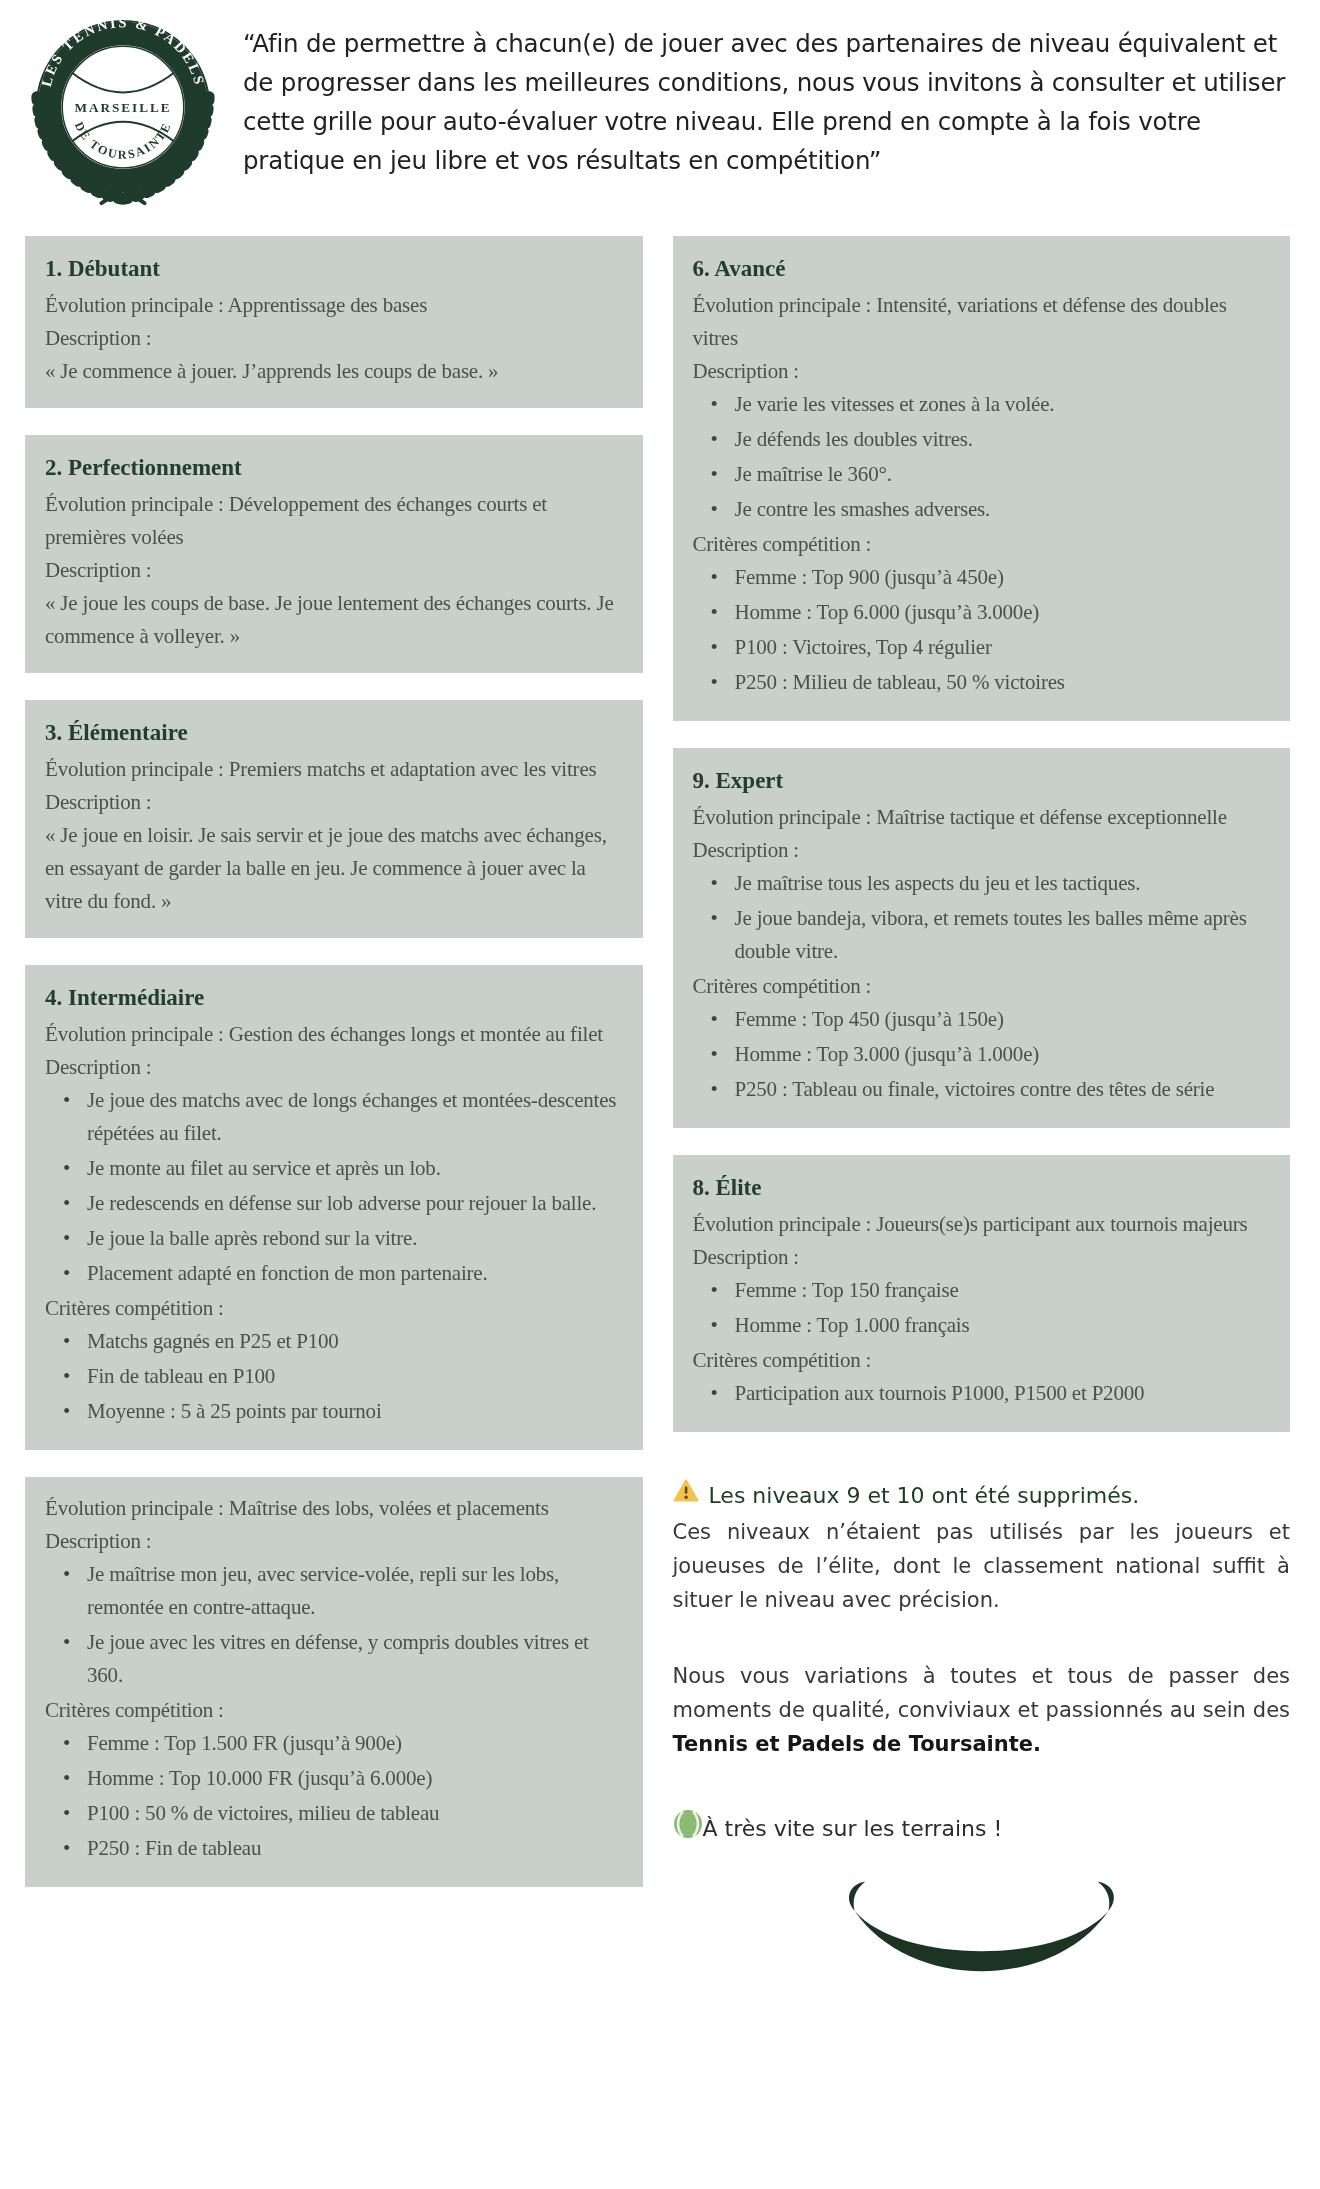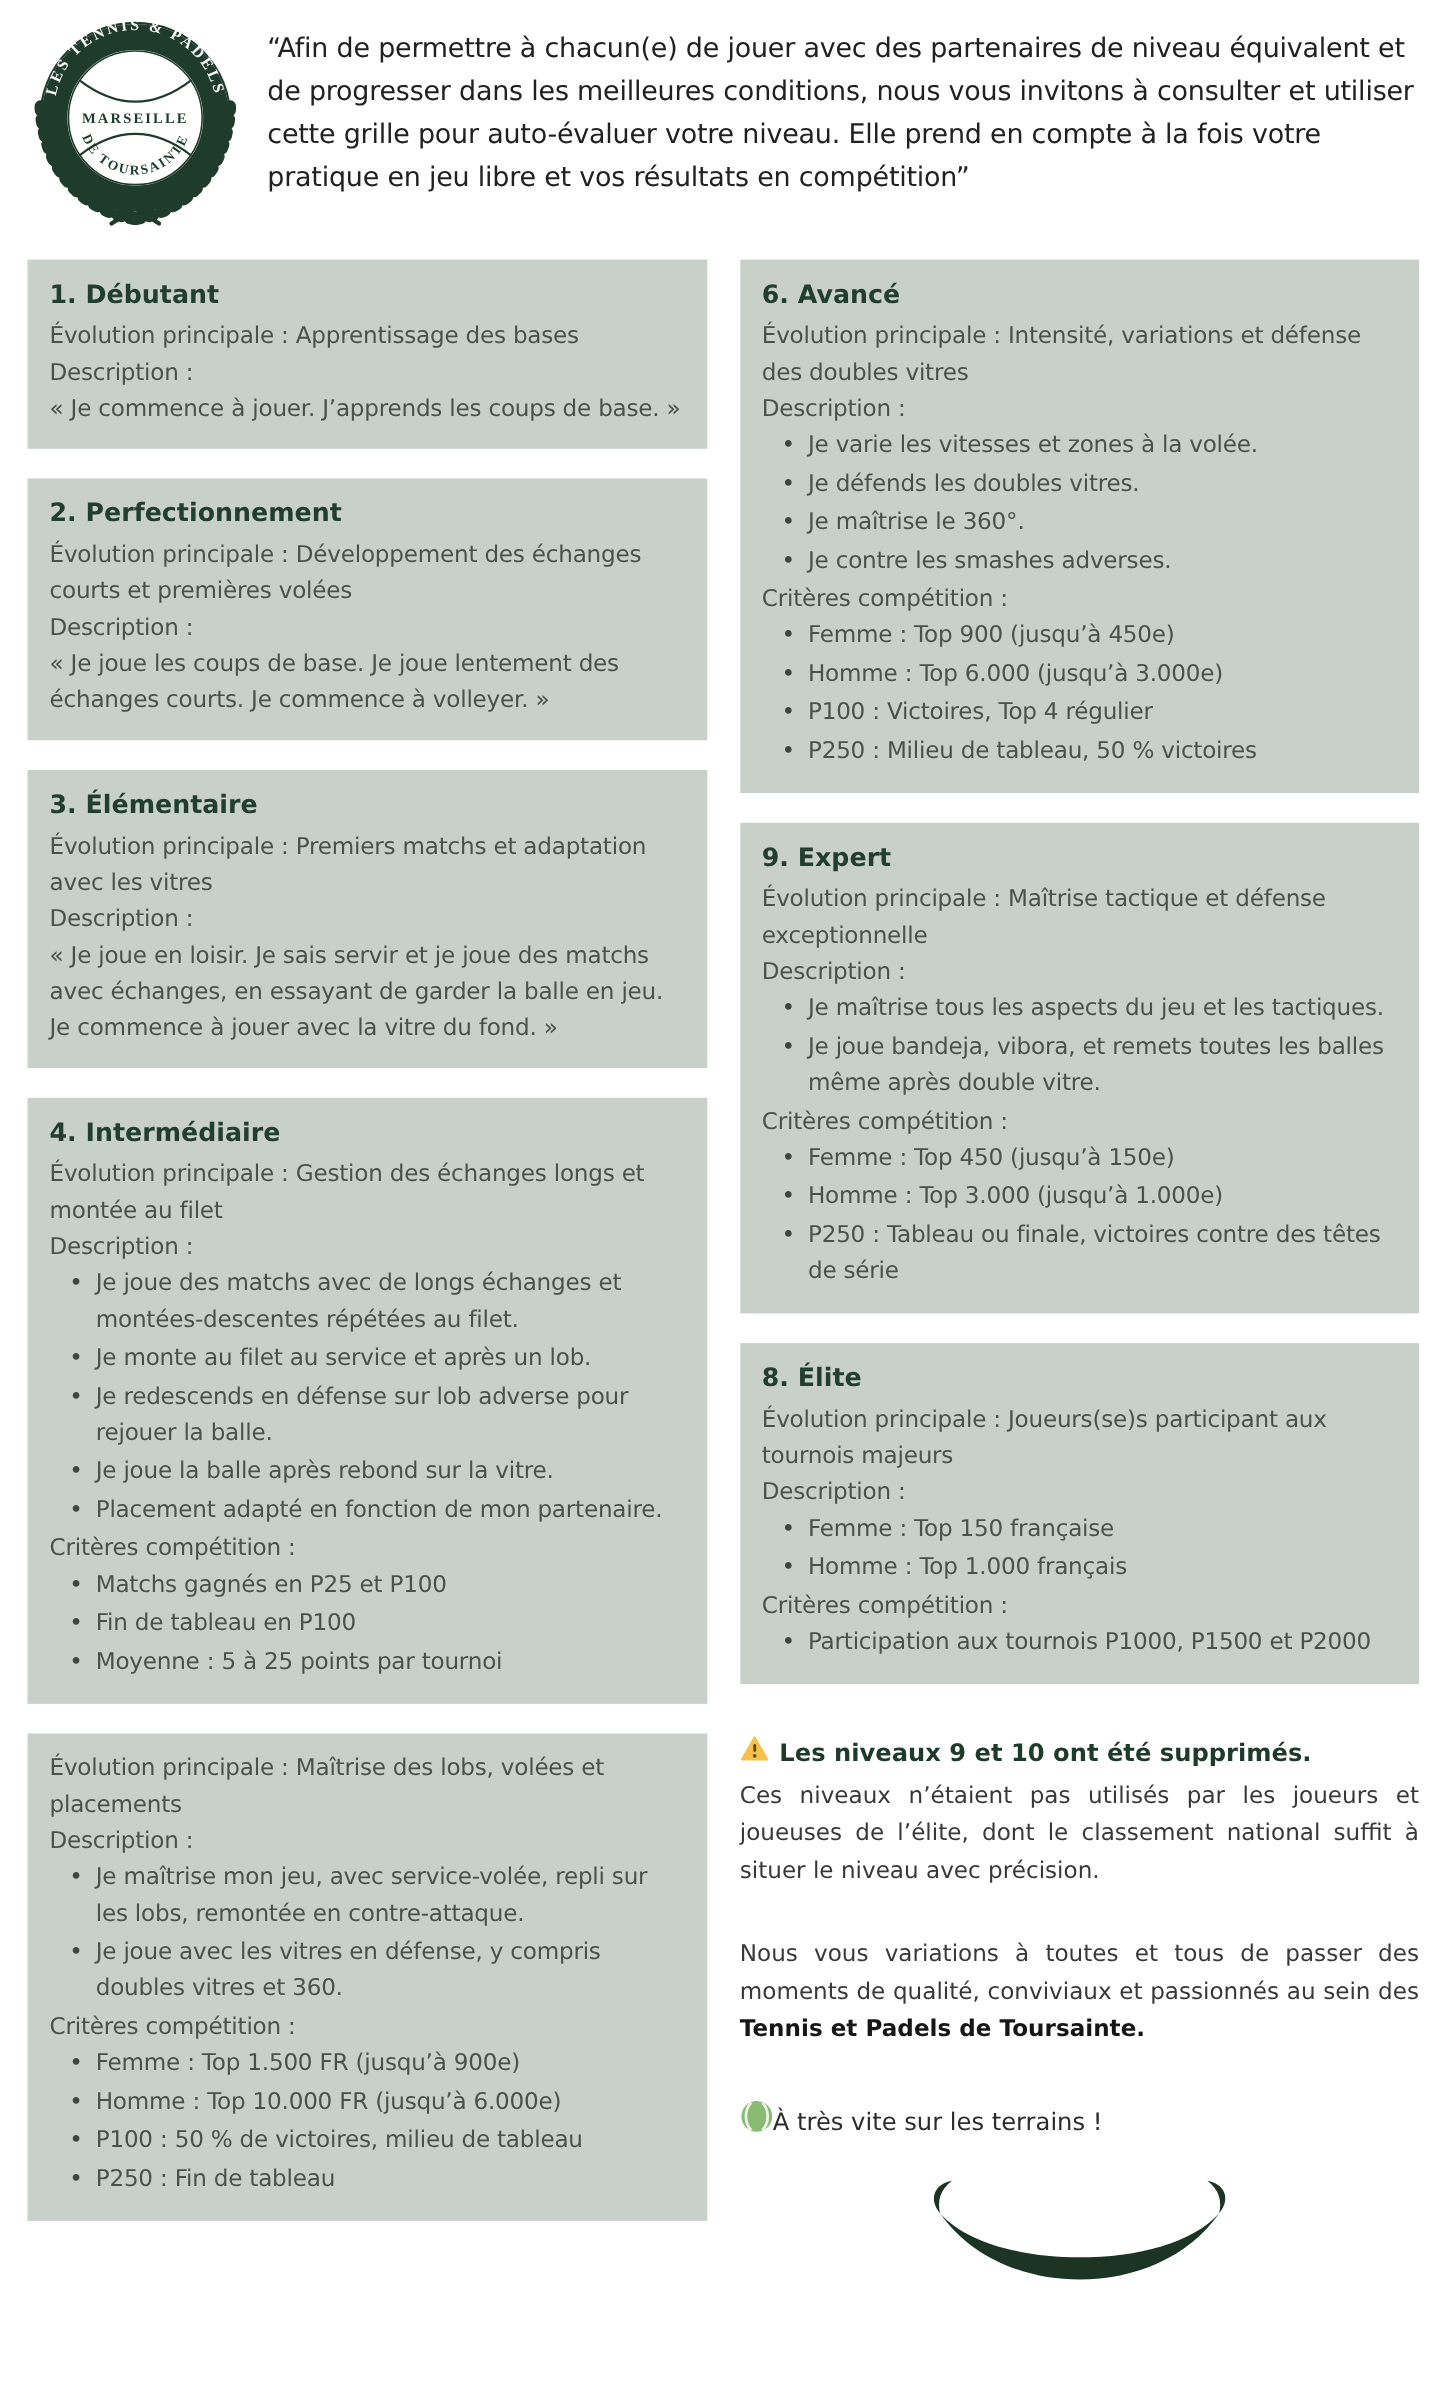--- a/index.html
+++ b/index.html
@@ -19,20 +19,21 @@
     color:#212121;margin:10px 0 0 0;max-width:1075px;
   }
   
   .columns{display:flex;gap:30px;}
   .col{flex:1;min-width:0;}
   
   .card{
     background:#c9d0c9;
     padding:15px 20px 20px 20px;
     margin-bottom:27px;
+    font-family:Liberation Serif, serif;
   }
   .card-title{
     margin:0 0 3px 0;
     font-size:23px;line-height:35px;font-weight:700;
     color:#223e2f;
   }
   .line{margin:0;font-size:21px;line-height:33px;letter-spacing:-0.2px;}
   .bullets{list-style:none;margin:0;padding:0;}
   .bullets li{
     position:relative;
@@ -42,21 +43,21 @@
   }
   .bullets li::before{
     content:"•";
     position:absolute;left:18px;top:0;
     color:#3d453f;
   }
   
   .note{margin-top:46px;}
   .note-title{
     margin:0;
-    font-size:22px;line-height:34px;font-weight:700;color:#1d3a2b;
+    font-size:22px;line-height:34px;font-weight:400;color:#1d3a2b;
     display:flex;align-items:center;gap:10px;
   }
   .note-body{
     margin:2px 0 0 0;
     font-size:21px;line-height:34px;color:#383838;
     text-align:justify;
   }
   .wish{
     margin:42px 0 0 0;
     font-size:21px;line-height:34px;color:#383838;

